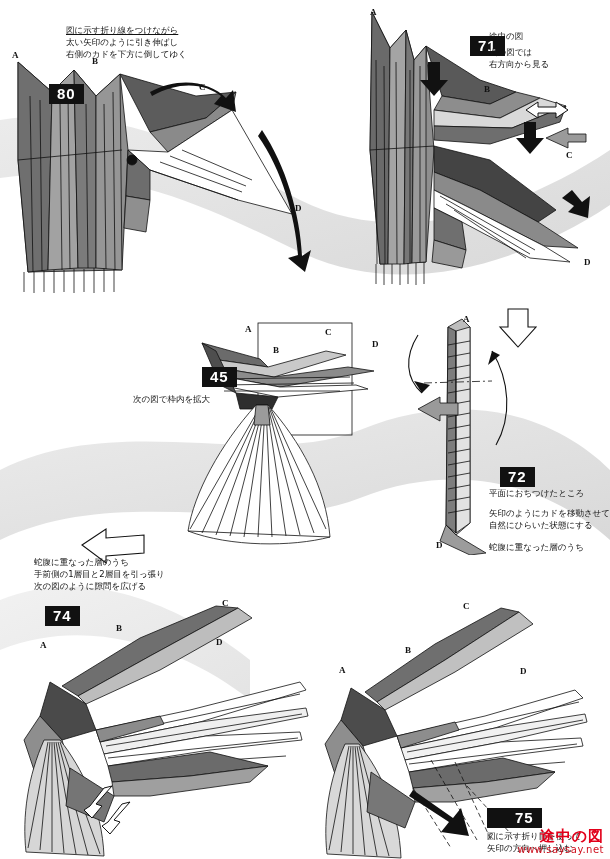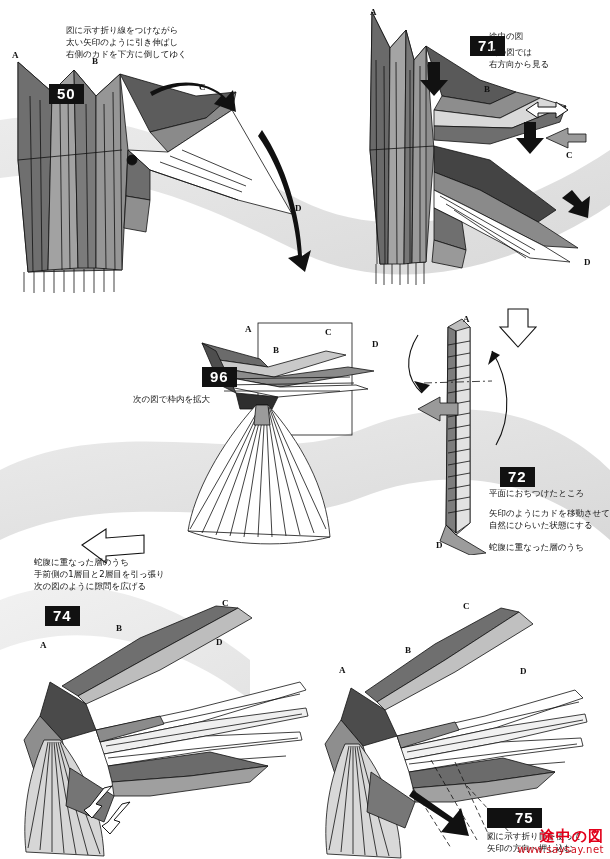--- a/index.html
+++ b/index.html
@@ -109,24 +109,24 @@
         <polygon points="126,196 150,200 146,232 124,228" fill="#8f8f8f"></polygon>
 
         <circle cx="132" cy="160" r="5" fill="#111"></circle>
       </g>
 
       <g fill="#111">
         <path d="M150,92 C180,76 210,82 226,98 L233,90 L236,112 L214,104 L221,96 C206,84 180,80 152,96 Z"></path>
         <path d="M262,130 C286,166 300,214 302,256 L311,250 L305,272 L288,258 L298,255 C295,216 282,170 258,136 Z"></path>
       </g>
     </svg>
-    <div class="stepnum" style="left:49px;top:84px;">50</div>
-  </div>
-
-  <div class="jp" style="left:66px;top:24px;">図に示す折り線をつけながら</div>
+    <div class="stepnum" style="left:49px;top:84px;">80</div>
+  </div>
+
+  <div class="jp" style="left:66px;top:24px;text-decoration:underline;">図に示す折り線をつけながら</div>
   <div class="jp" style="left:66px;top:36px;">太い矢印のように引き伸ばし</div>
   <div class="jp" style="left:66px;top:48px;">右側のカドを下方に倒してゆく</div>
 
   <div class="lbl" style="left:12px;top:50px;">A</div>
   <div class="lbl" style="left:92px;top:56px;">B</div>
   <div class="lbl" style="left:199px;top:82px;">C</div>
   <div class="lbl" style="left:295px;top:203px;">D</div>
 
   <div class="panel" style="left:330px;top:0px;width:280px;height:300px;">
     <svg width="280" height="300" viewBox="0 0 280 300">
@@ -198,21 +198,21 @@
         <path d="M106,90 C70,130 44,178 38,216 L180,222 C176,172 150,126 118,90 Z" fill="#ffffff"></path>
         <path d="M110,92 L40,214 M111,92 L52,218 M112,92 L66,220 M113,92 L80,221 M114,92 L94,222 M115,92 L108,222 M116,92 L122,222 M117,92 L136,221 M118,92 L150,220 M119,92 L164,218 M120,92 L176,214"></path>
         <path d="M38,216 C80,232 142,232 180,222"></path>
         <polygon points="106,90 118,90 120,110 104,110" fill="#9b9b9b"></polygon>
       </g>
 
       <g fill="#ffffff" stroke="#111" stroke-width="1">
         <path d="M-5,0 L-5,0 Z"></path>
       </g>
     </svg>
-    <div class="stepnum" style="left:52px;top:52px;">96</div>
+    <div class="stepnum" style="left:52px;top:52px;">45</div>
   </div>
 
   <div class="jp" style="left:133px;top:393px;">次の図で枠内を拡大</div>
 
   <div class="lbl" style="left:245px;top:324px;">A</div>
   <div class="lbl" style="left:273px;top:345px;">B</div>
   <div class="lbl" style="left:325px;top:327px;">C</div>
   <div class="lbl" style="left:372px;top:339px;">D</div>
 
   <svg class="panel" style="left:78px;top:525px;" width="70" height="40" viewBox="0 0 70 40">

